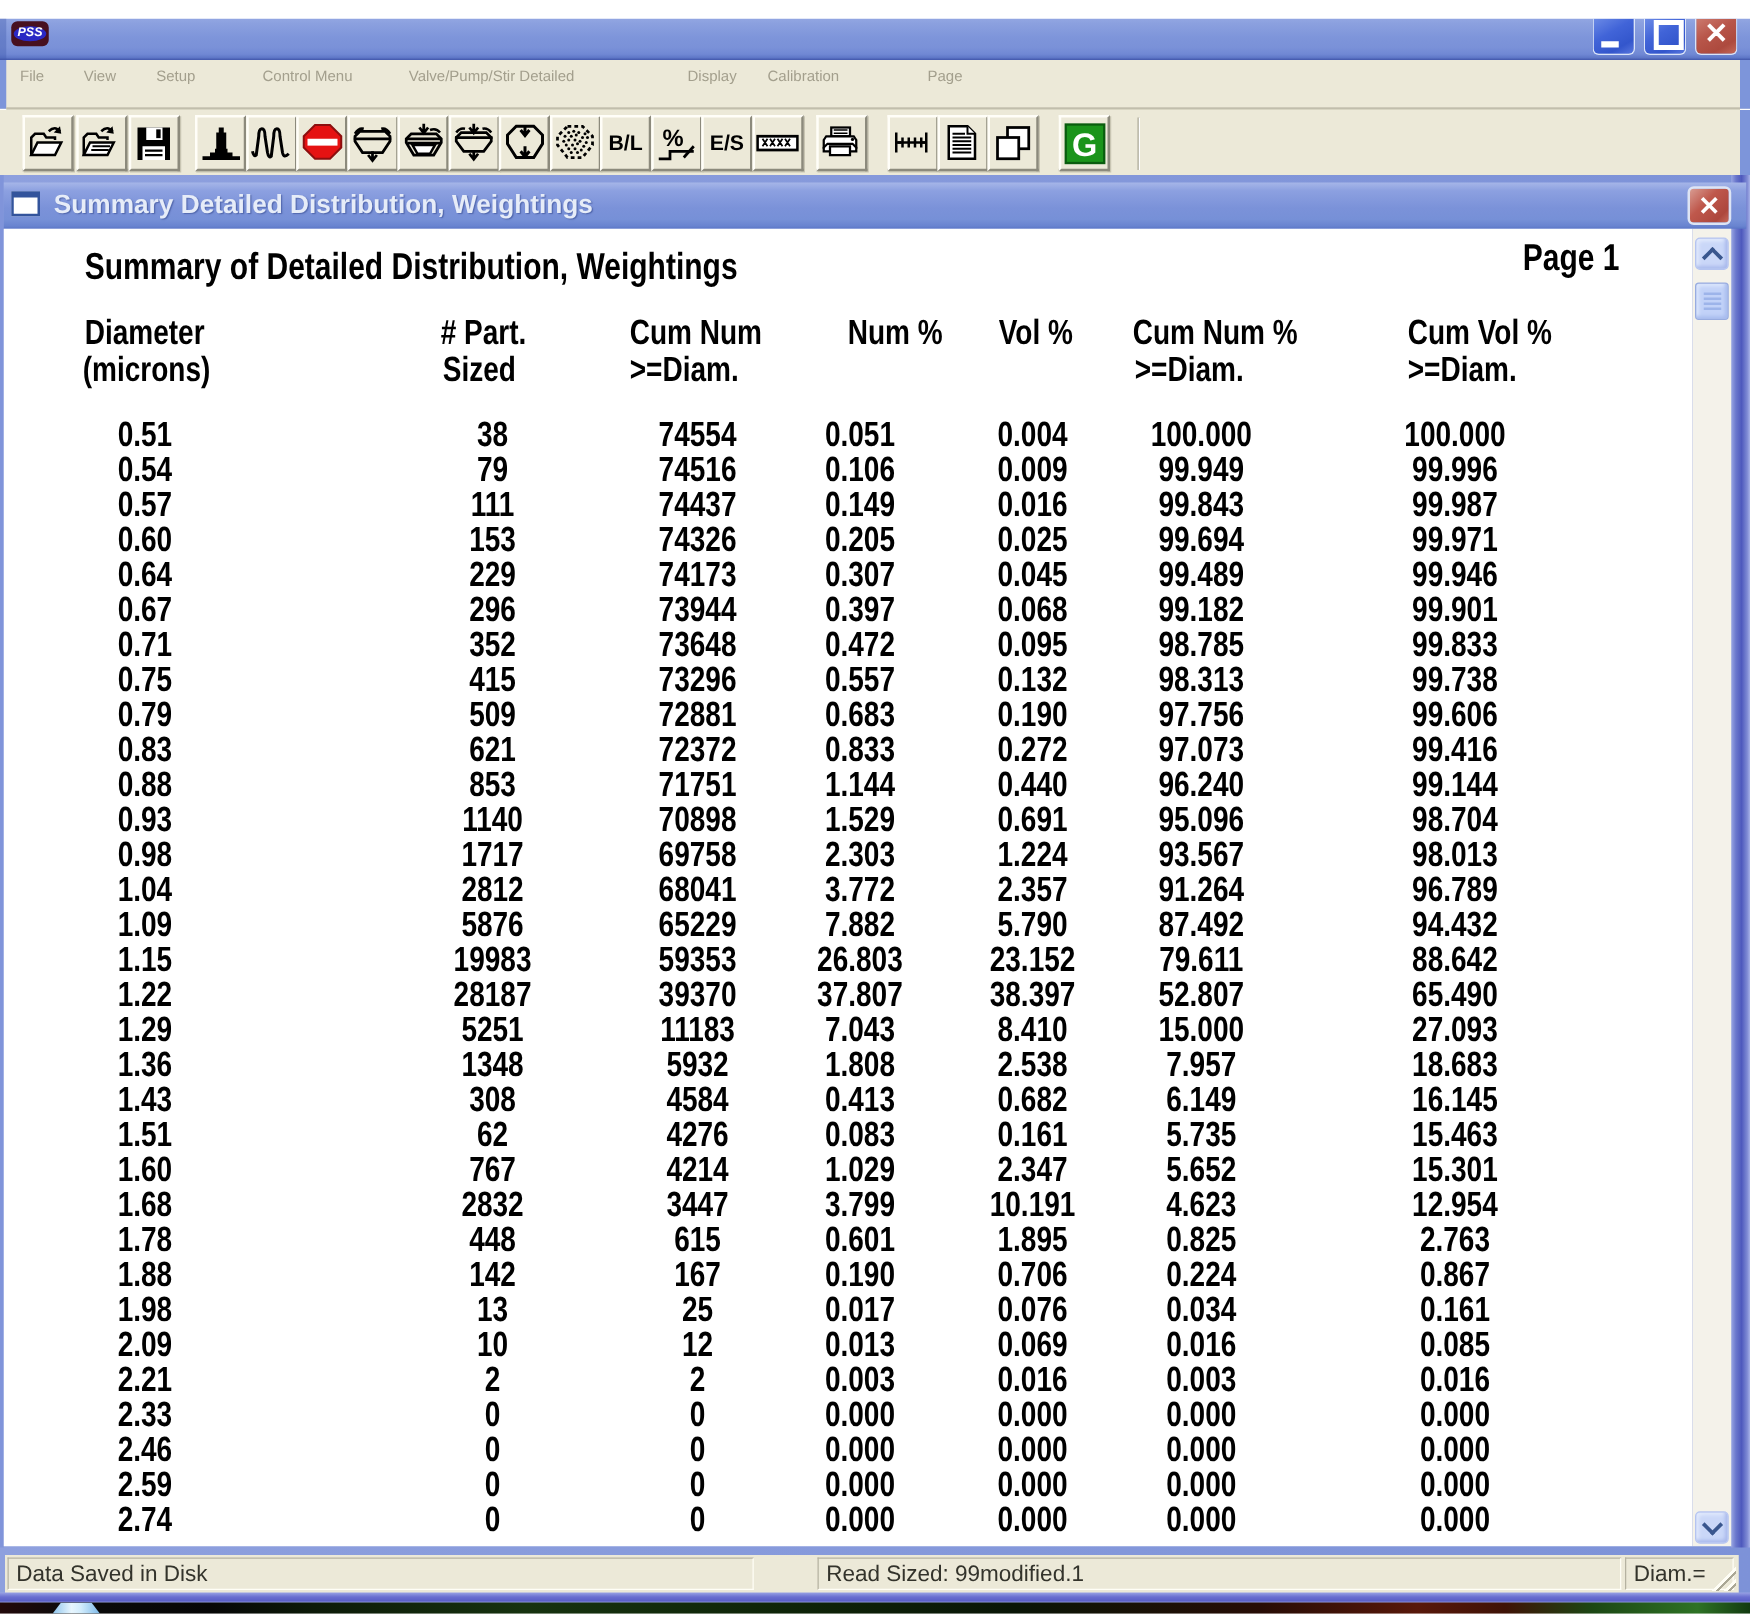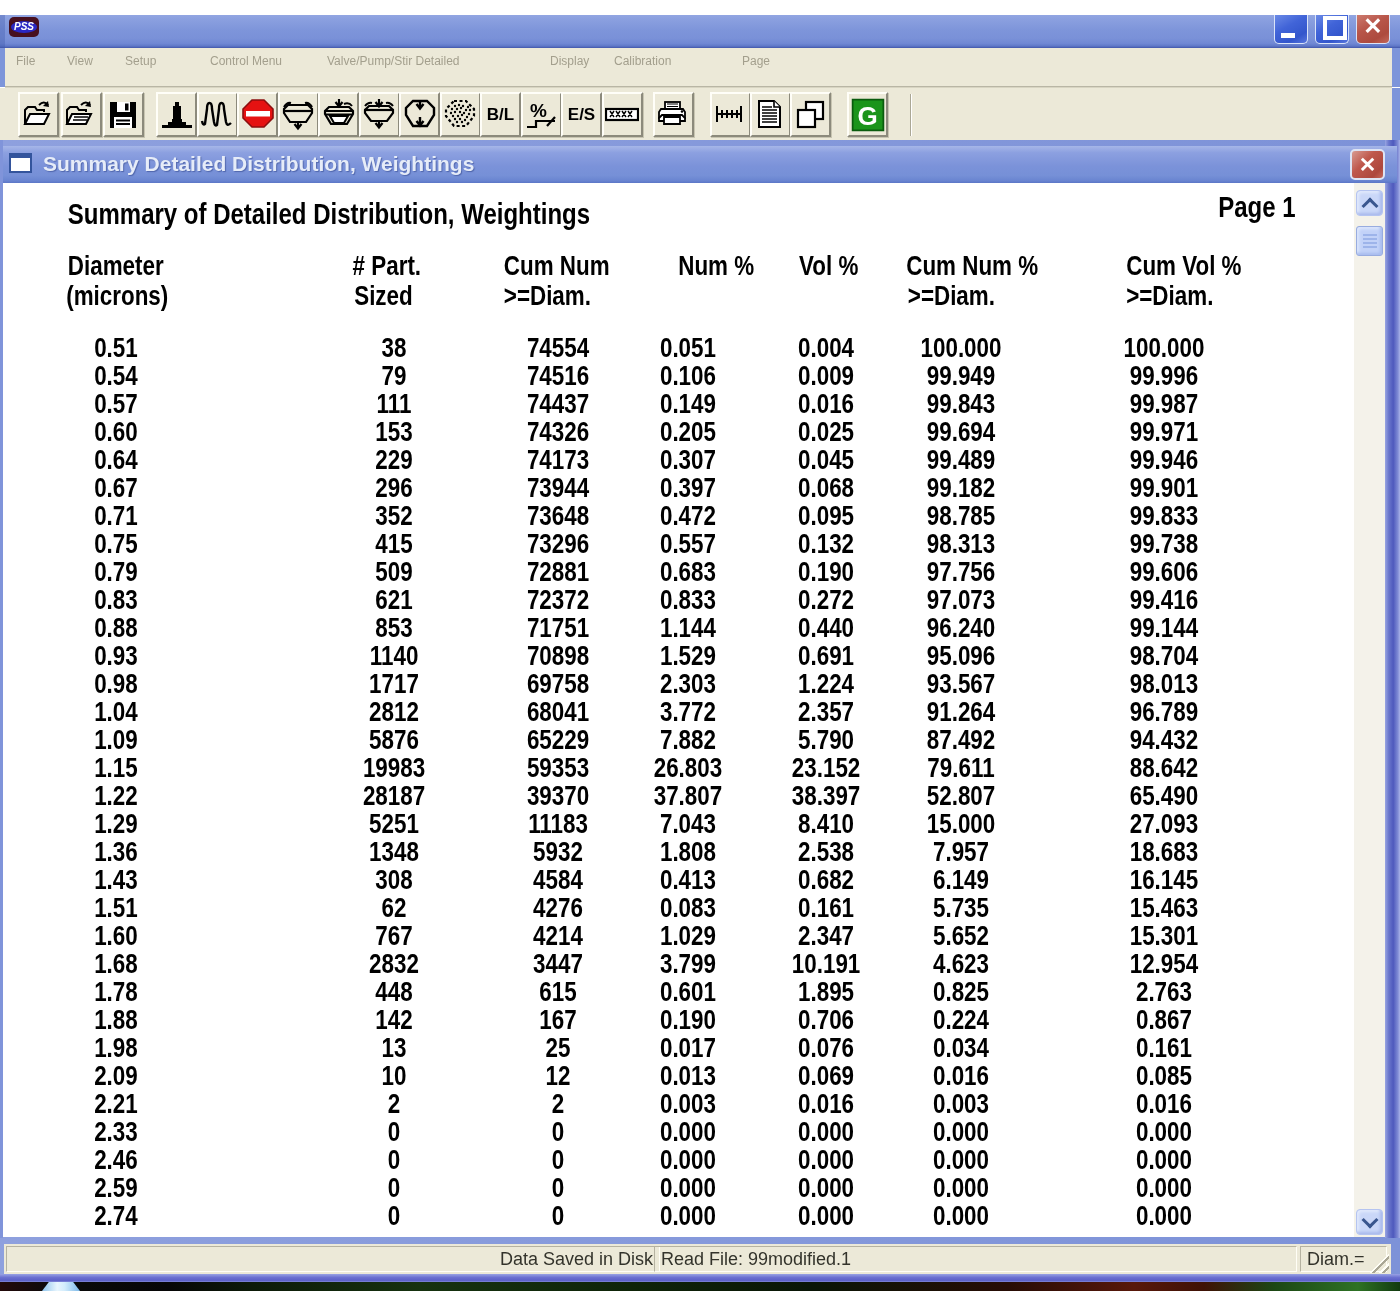--- a/index.html
+++ b/index.html
@@ -592,21 +592,21 @@
   </div>
   <div id="sbar">
     <div id="sup" class="sbtn" style="top:7px"></div>
     <div id="sthumb"></div>
     <div id="sdown" class="sbtn" style="top:1026px"></div>
   </div>
 </div>
 
 <div id="statusband">
   <div id="statusbar">
-    <div class="sp" style="left:2px; width:654px;text-align:right;">Data Saved in Disk</div>
-    <div class="sp" style="left:650px; width:643px;">Read File: 99modified.1</div>
+    <div class="sp" style="left:2px; width:597px;">Data Saved in Disk</div>
+    <div class="sp" style="left:650px; width:643px;">Read Sized: 99modified.1</div>
     <div class="sp" style="left:1296px; width:87px;">Diam.=</div>
     <div id="grip"></div>
   </div>
 </div>
 <div id="botborder"></div>
 <div id="desk"></div>
 <div id="diamond"></div>
 
 </body></html>

